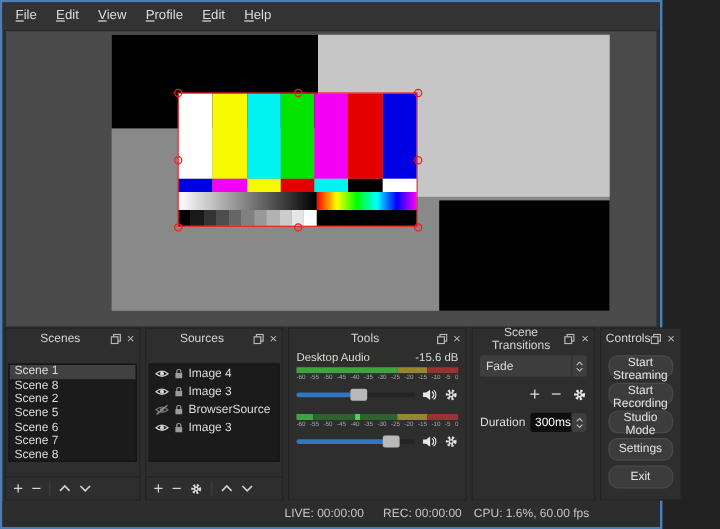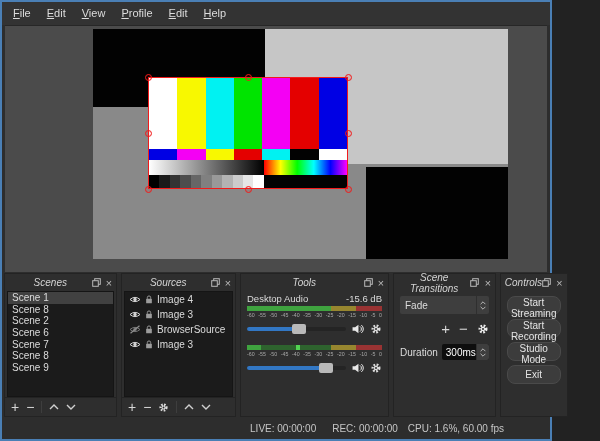--- a/index.html
+++ b/index.html
@@ -33,26 +33,26 @@
   .row4 .blackend { flex:0 0 42%; background:#020202; }
   .handle { position:absolute; width:7px; height:7px; border:1px solid #f21b1b;
             border-radius:50%; background:rgba(255,0,0,0.08); }
 
   
   .dock { height:146px; display:flex; gap:4px; padding:1px 2px; }
   .panel { background:#2e2e2e; border:1px solid #232323; display:flex;
            flex-direction:column; color:#dcdcdc; }
   .p-scenes { flex:0 0 113px; } .p-sources { flex:0 0 115px; }
   .p-mixer { flex:0 0 149px; } .p-trans { flex:0 0 101px; } .p-controls { flex:1; }
-  .panel-header { height:17px; display:flex; align-items:center; padding:0 4px;font-style:italic; }
+  .panel-header { height:17px; display:flex; align-items:center; padding:0 4px; }
   .panel-title { flex:1; text-align:center; font-size:10px; color:#d4d4d4; }
   .hdr-icons { display:flex; align-items:center; gap:5px; }
   .close-x { font-size:11px; line-height:10px; color:#b9b9b9; }
 
-  .listbox { flex:1; background:#1b1b1b; border:1px solid #151515; margin:0 2px;
+  .listbox { flex:1; background:#1b1b1b; border:1px solid #151515; margin:12px 2px;
              overflow:hidden; }
   .list-item { height:11.7px; line-height:11.7px; font-size:10px; padding-left:4px;
                white-space:nowrap; }
   .list-item.selected { background:#414141; }
   .src-row { height:15px; display:flex; align-items:center; gap:4px; padding-left:4px;
              font-size:10px; white-space:nowrap; }
   .src-row .lbl { overflow:hidden; }
 
   .dock-toolbar { height:19px; display:flex; align-items:center; gap:7px; padding:0 6px;
                   border-top:1px solid #232323; }
@@ -89,21 +89,21 @@
   .spinbox { flex:1; height:16px; background:#0e0e0e; border-radius:2px; color:#fff;
              display:flex; align-items:center; padding-left:4px; }
 
   
   .ctrl-body { padding:5px 6px; display:flex; flex-direction:column; gap:4px; }
   .btn { height:19px; background:#3c3c3c; border:1px solid #4a4a4a; border-radius:8px;
          color:#e4e4e4; font-size:10px; font-family:"Liberation Sans", sans-serif; }
 
   
   .status-bar { flex:1; display:flex; align-items:center; justify-content:flex-end;
-                padding-right:46px; font-size:10px; color:#c6c6c6; background:#2d2d2d; }
+                padding-right:59px; font-size:10px; color:#c6c6c6; background:#2d2d2d; }
   .status-bar span { margin-left:0; }
   .st-gap1 { margin-right:16px; } .st-gap2 { margin-right:10px; }
   .icon { display:inline-flex; align-items:center; }
 </style>
 </head>
 <body>
 
 <div class="window">
 
   <div class="menu-bar">
@@ -183,20 +183,21 @@
                 <rect x="0.7" y="2.7" width="5.6" height="5.6" fill="#2e2e2e" stroke="#b9b9b9"></rect>
               </svg>
             </span>
           <span class="close-x">×</span>
         </span>
       </div>
       <div class="listbox">
           <div class="list-item selected">Scene 1</div>
           <div class="list-item">Scene 8</div>
           <div class="list-item">Scene 2</div>
+          <div class="list-item">Scene 5</div>
           <div class="list-item">Scene 6</div>
           <div class="list-item">Scene 7</div>
           <div class="list-item">Scene 8</div>
           <div class="list-item">Scene 9</div>
         </div>
       <div class="dock-toolbar">
         <span class="tb-txt">+</span>
         <span class="tb-txt">−</span>
         <span class="tb-sep"></span>
         <span class="icon">
@@ -486,20 +487,21 @@
                 <rect x="0.7" y="2.7" width="5.6" height="5.6" fill="#2e2e2e" stroke="#b9b9b9"></rect>
               </svg>
             </span>
           <span class="close-x">×</span>
         </span>
       </div>
       <div class="ctrl-body">
           <button class="btn">Start Streaming</button>
           <button class="btn">Start Recording</button>
           <button class="btn">Studio Mode</button>
+          <button class="btn">Settings</button>
           <button class="btn">Exit</button>
         </div>
     </div>
 
   </div>
 
   <div class="status-bar">
     <span class="st-gap1">LIVE: 00:00:00</span>
     <span class="st-gap2">REC: 00:00:00</span>
     <span>CPU: 1.6%, 60.00 fps</span>

